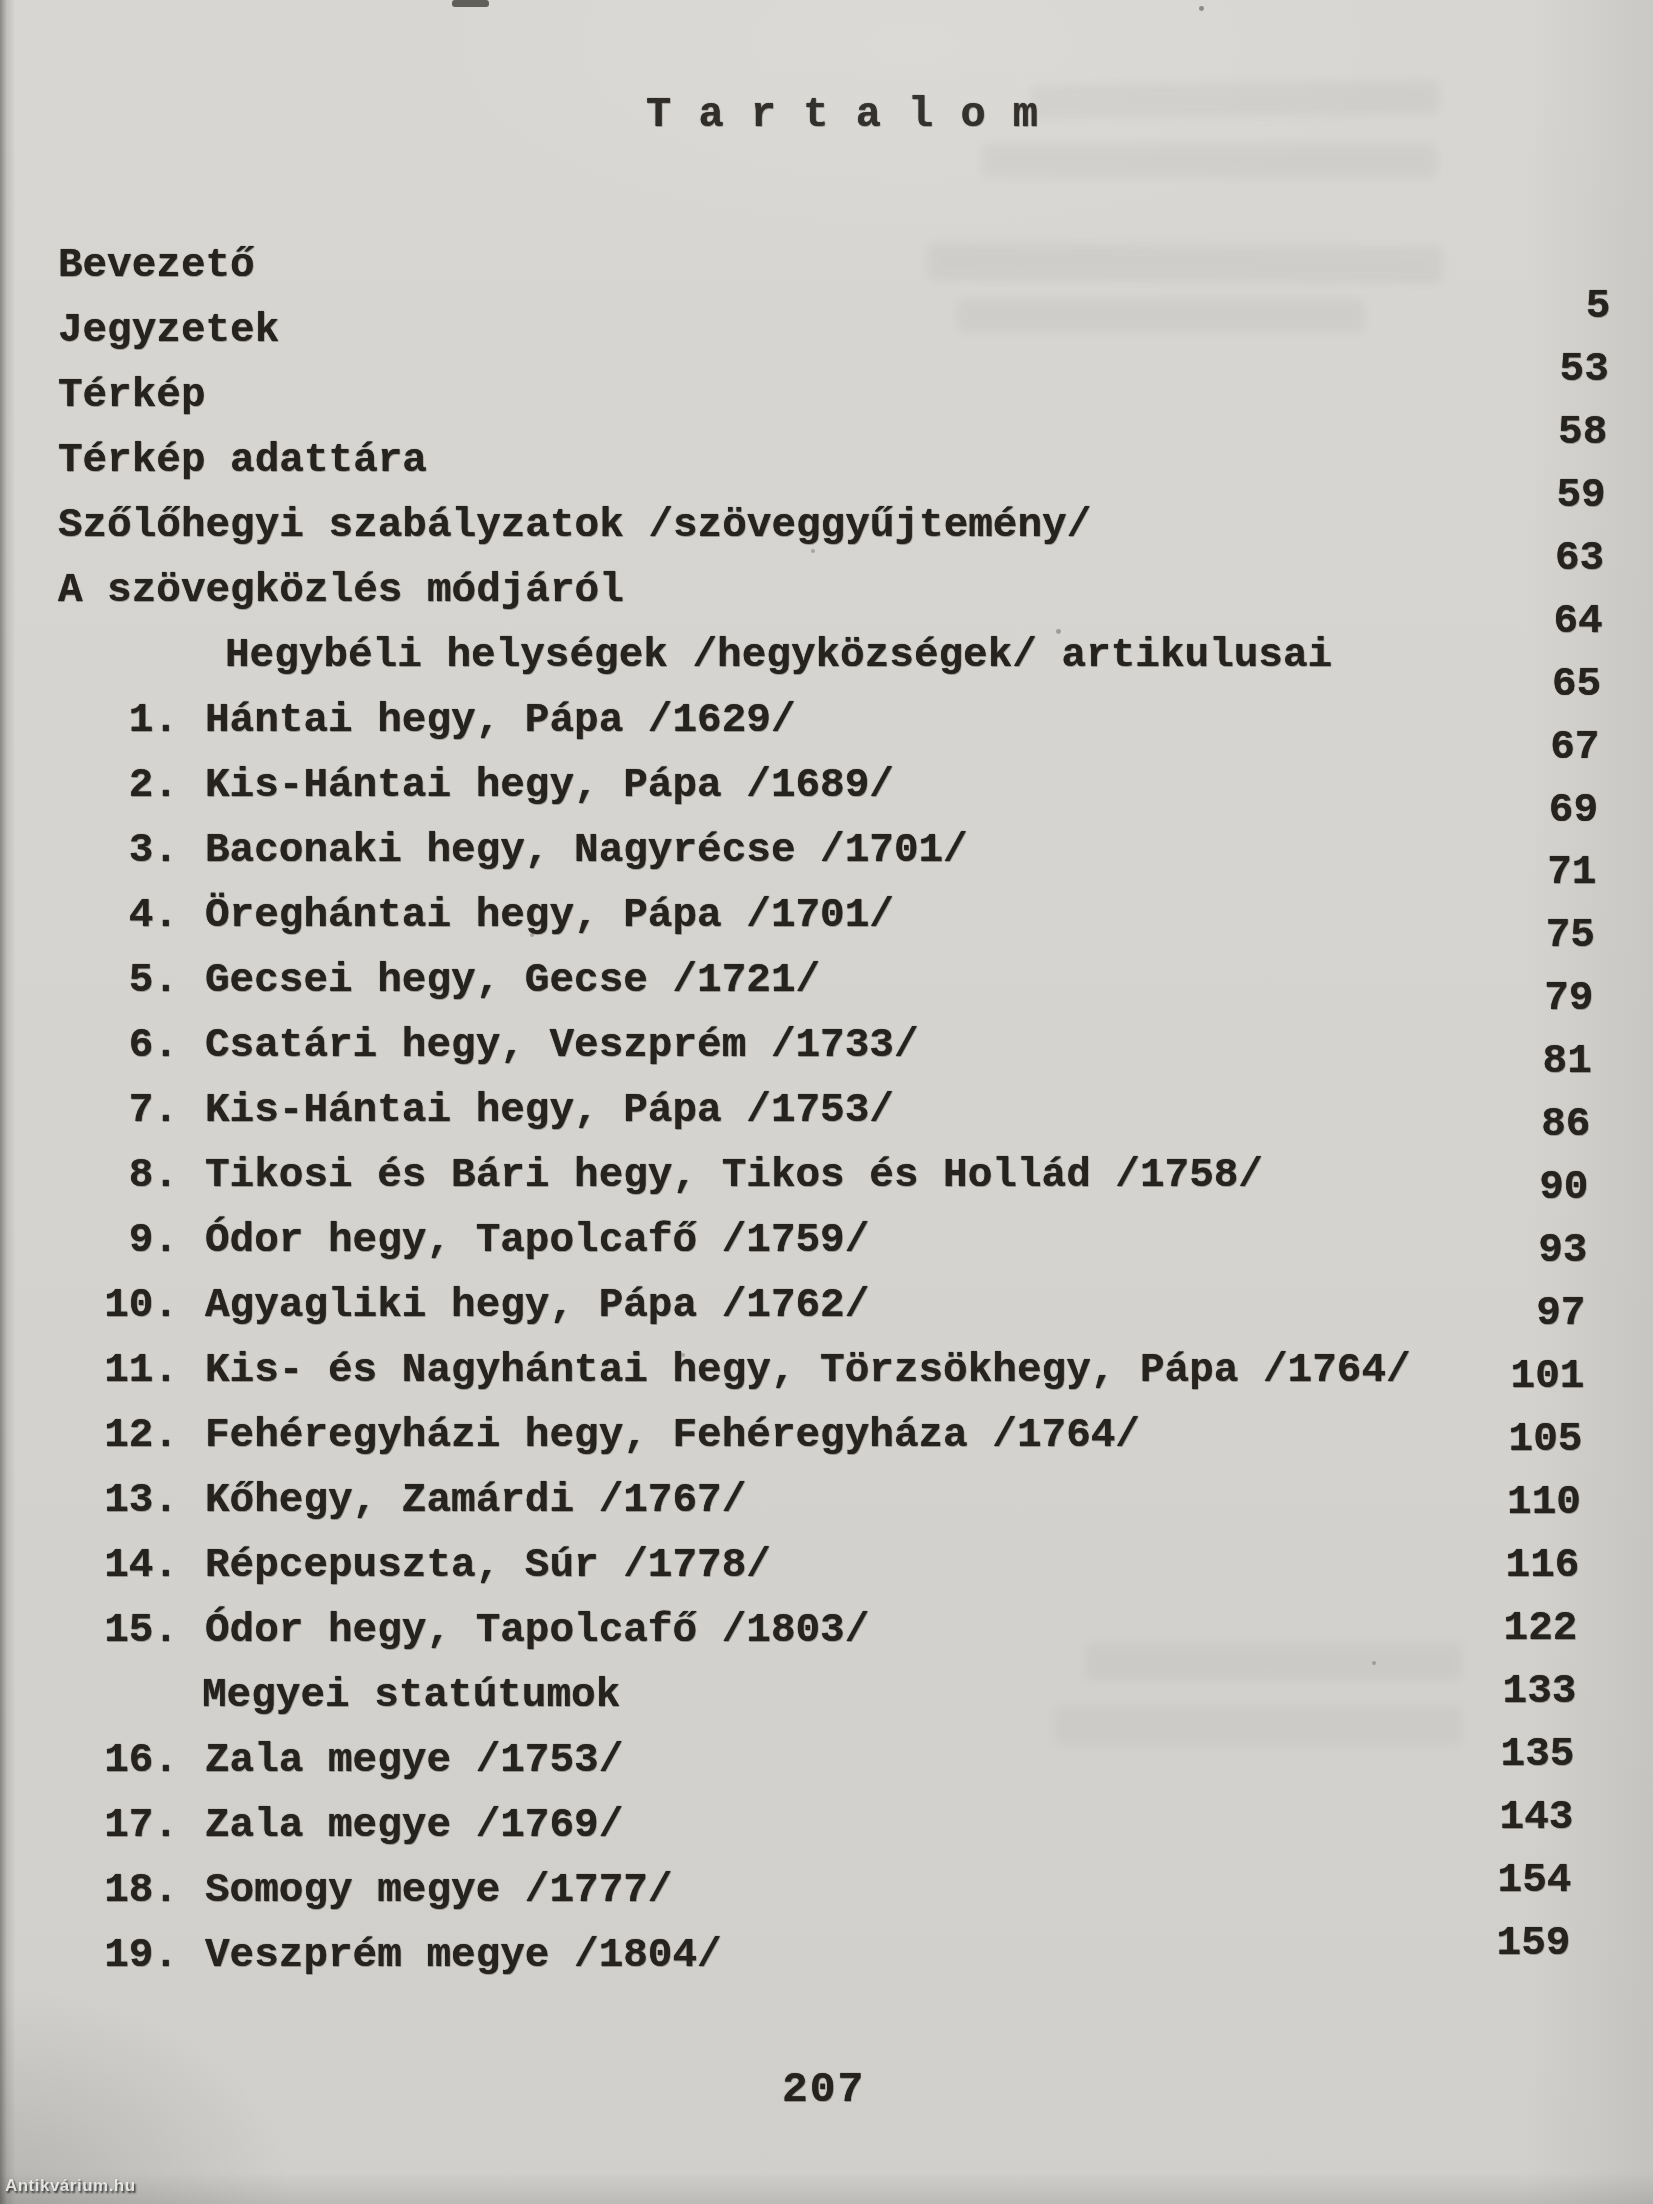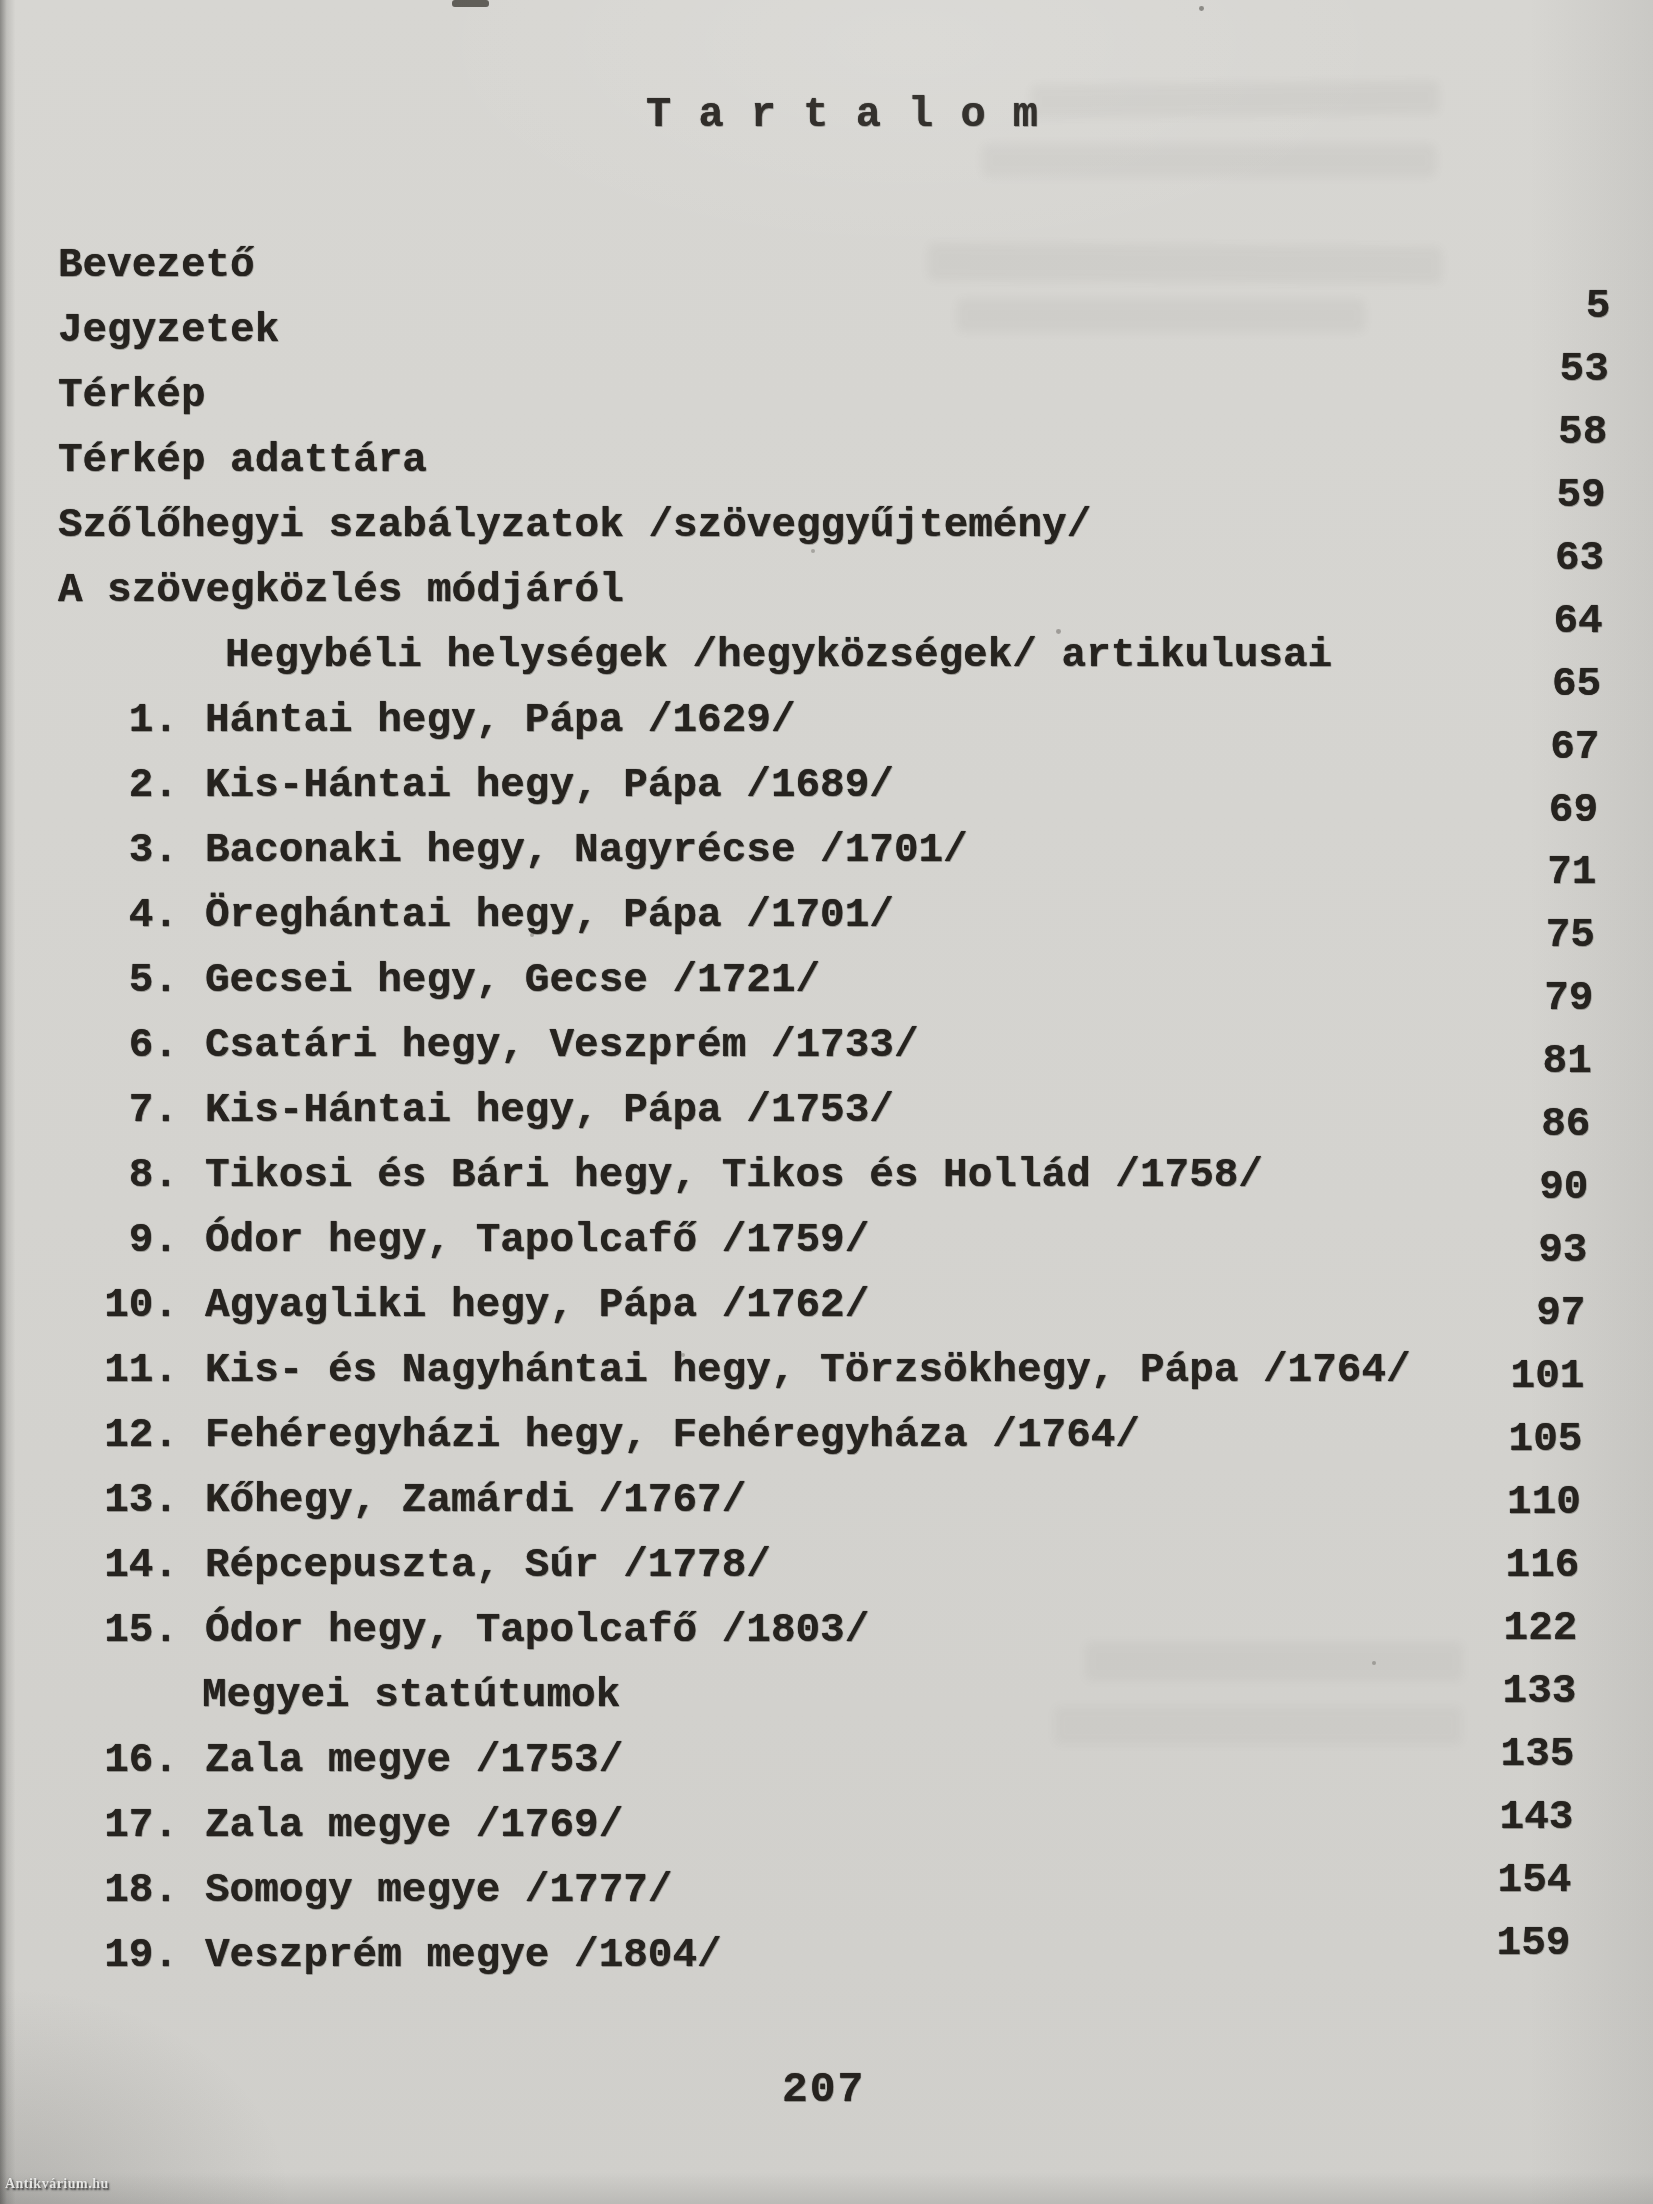--- a/index.html
+++ b/index.html
@@ -36,22 +36,22 @@
   .row .label{position:absolute;left:1.9px;}
   .row.kind-item .label{left:149px;}
   .row.kind-heading .label{left:169px;}
   .row.kind-heading2 .label{left:146px;}
   .row .pagenum{position:absolute;right:13.6px;top:0;}
   .footer-num{
     position:absolute;left:782px;top:2065px;font-size:43px;line-height:50px;letter-spacing:1.9px;
   }
   .watermark{
     position:absolute;left:4.9px;top:2176px;z-index:8;
-    font-family:Liberation Serif, serif;
-    font-size:14px;font-weight:700;letter-spacing:0.5px;
+    font-family:Liberation Sans, sans-serif;
+    font-size:17px;font-weight:700;letter-spacing:0.5px;
     color:rgba(248,248,246,.88);
     text-shadow:1.5px 1.5px 1.9px rgba(40,40,40,.85), 0 0 1px rgba(70,70,70,.6);
   }
   
   .ghost{position:absolute;background:#4c4a46;opacity:.05;filter:blur(4.9px);border-radius:5.8px;z-index:1;}
   .g1{left:1031px;top:83px;width:408px;height:33px;transform:rotate(-.6deg);}
   .g2{left:982px;top:144px;width:454px;height:33px;}
   .g3{left:928px;top:245px;width:514px;height:37px;transform:rotate(.4deg);}
   .g4{left:957px;top:299px;width:408px;height:33px;}
   .g5{left:1085px;top:1642px;width:378px;height:39px;opacity:.045;}

